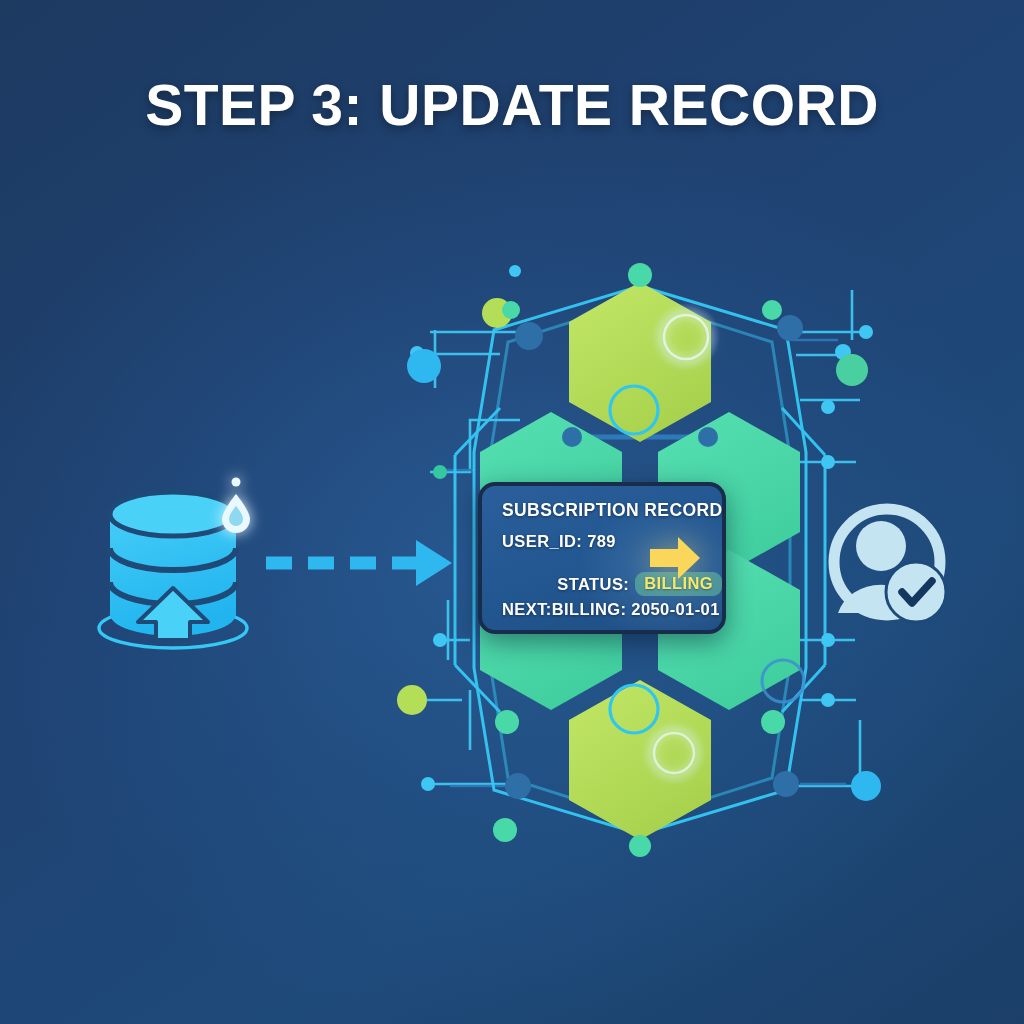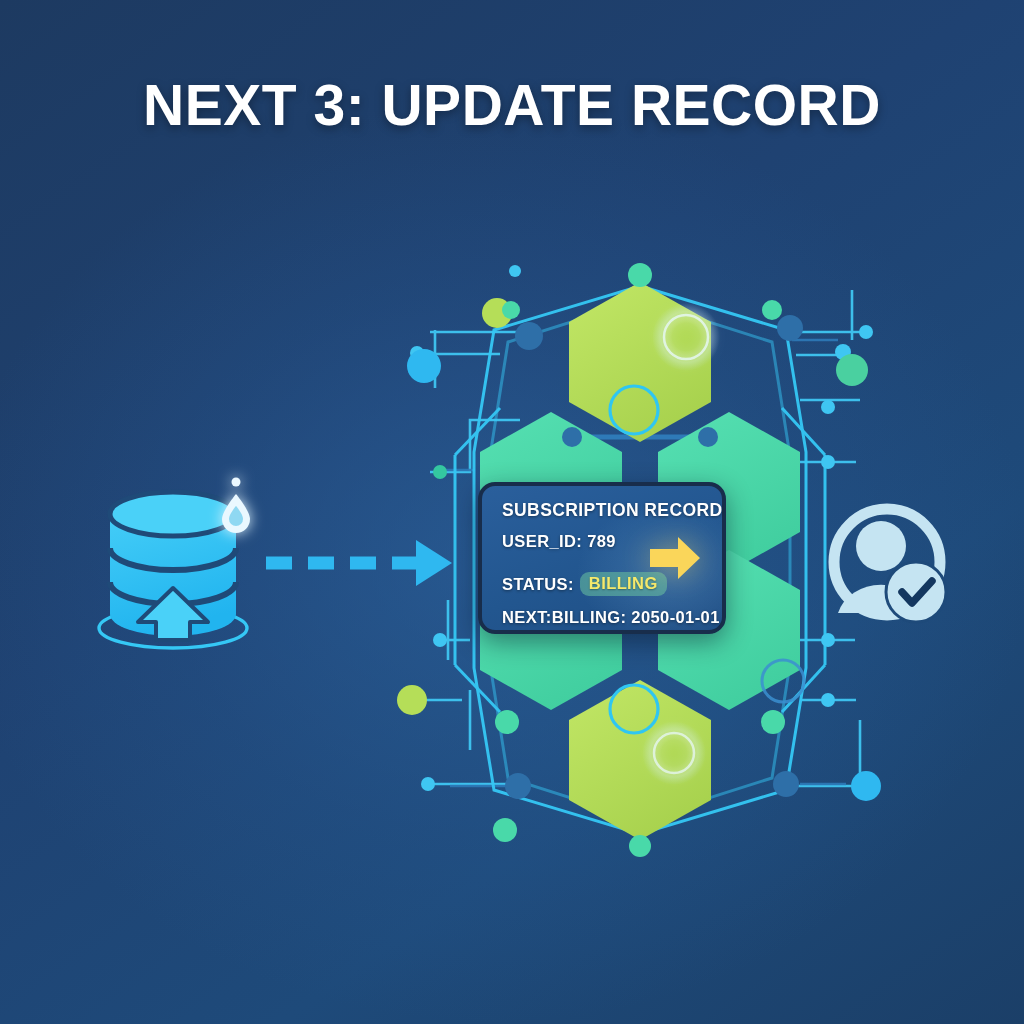--- a/index.html
+++ b/index.html
@@ -62,21 +62,21 @@
     color: #ffffff;
     font-size: 16.5px;
     font-weight: bold;
     letter-spacing: 0.4px;
     line-height: 1;
     text-shadow: 0 1px 3px rgba(0,0,0,0.45);
     white-space: nowrap;
   }
   #card-title { font-size: 17.5px; margin-bottom: 13px; }
   #card-userid { margin-bottom: 23px; }
-  #card-status-row { margin-bottom: 13px; display: flex; align-items: center; }
+  #card-status-row { margin-bottom: 5px; display: flex; align-items: center; justify-content: flex-end; }
   #status-badge {
     display: inline-block;
     margin-left: 6px;
     padding: 3px 9px 4px 9px;
     border-radius: 9px;
     background: rgba(106,195,160,0.55);
     color: #f5e96b;
     font-size: 16.5px;
     font-weight: bold;
     letter-spacing: 0.4px;
@@ -91,21 +91,21 @@
     width: 54px;
     height: 46px;
     filter: drop-shadow(0 0 14px rgba(250,215,90,0.45));
   }
 </style>
 </head>
 <body>
 
 <div id="stage">
 
-  <div id="title">NEXT 3: UPDATE RECORD</div>
+  <div id="title">STEP 3: UPDATE RECORD</div>
 
   <svg id="art" viewBox="0 0 1024 1024">
     <defs>
       <linearGradient id="limeGrad" x1="0" y1="0" x2="0.6" y2="1">
         <stop offset="0%" stop-color="#c2e766"></stop>
         <stop offset="100%" stop-color="#a8d24e"></stop>
       </linearGradient>
       <linearGradient id="mintGrad" x1="0" y1="0" x2="0.5" y2="1">
         <stop offset="0%" stop-color="#56e0b2"></stop>
         <stop offset="100%" stop-color="#42cfa0"></stop>

